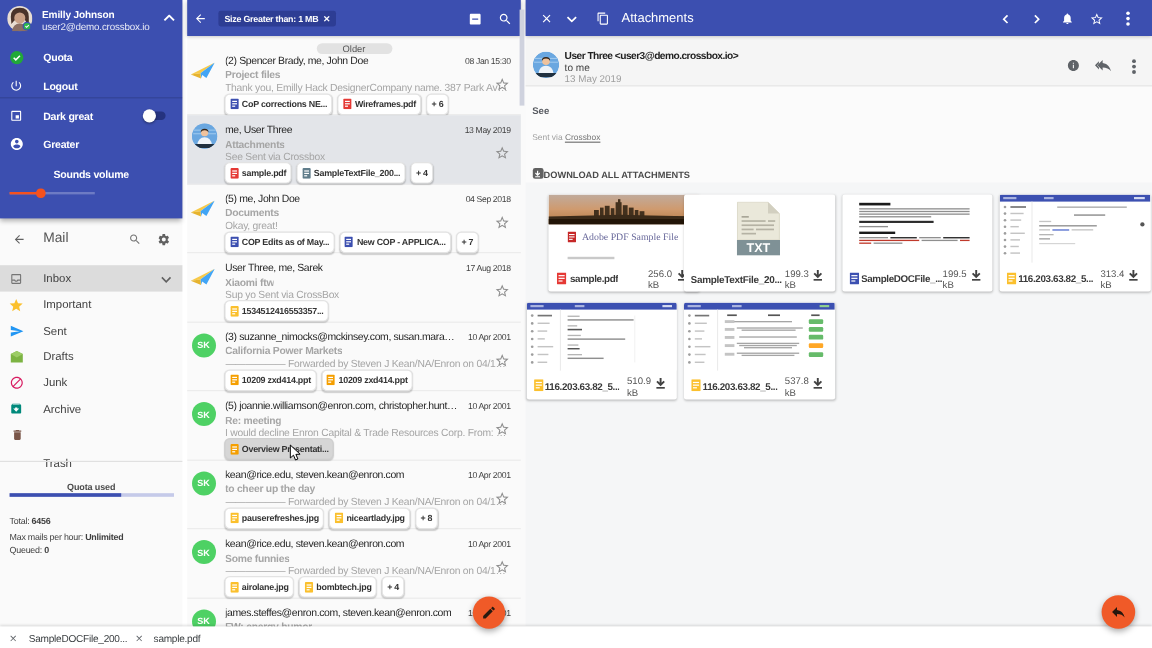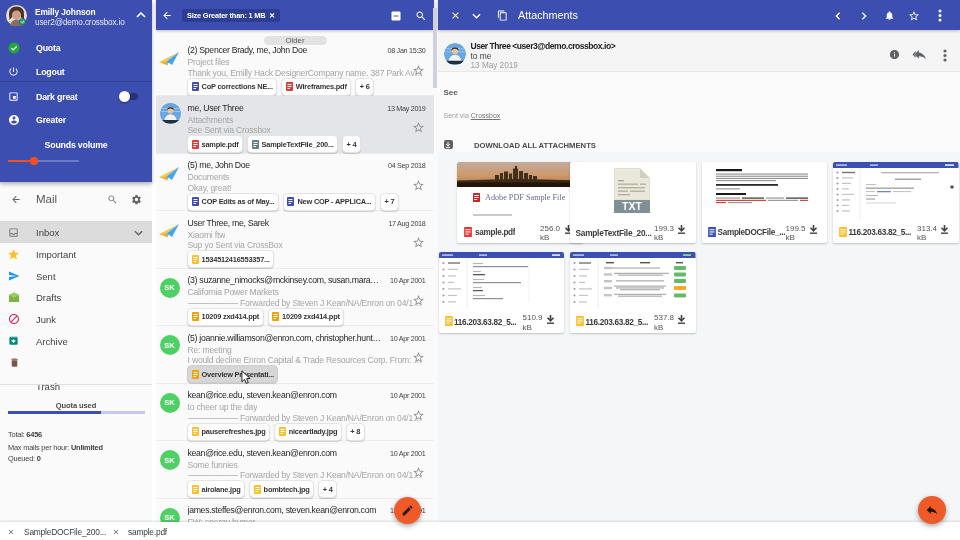--- a/index.html
+++ b/index.html
@@ -24,21 +24,21 @@
 
   
   #list { left:155.5px; top:0; width:278px; height:540px; background:#fafafa; }
   #list-header { left:155.5px; top:0; width:278px; height:30px; background:#3c4fb0;
      box-shadow:0 1px 3px rgba(0,0,0,.25); z-index:10; }
   #filter-chip { left:26.5px; top:8.5px; height:13.5px; background:#2d3d94; border-radius:2px;
      color:#fff; font-size:7.4px; font-weight:bold; line-height:13.5px; padding:0 5px; letter-spacing:-0.2px; }
   .row { left:155.5px; width:278px; height:57.5px; border-bottom:1px solid #ececec; }
   .row .title { position:absolute; left:32px; top:6.5px; font-size:8.7px; color:#262626; max-width:196px; letter-spacing:-0.3px; }
   .row .date  { position:absolute; right:8px; top:7.5px; font-size:7.2px; color:#424242; letter-spacing:-0.3px; }
-  .row .subj  { position:absolute; left:32px; top:18.5px; font-size:8.6px; color:#a5a5a5; max-width:232px; letter-spacing:-0.2px; }
+  .row .subj  { position:absolute; left:32px; top:18.5px; font-size:8.6px; color:#a5a5a5; max-width:232px; letter-spacing:-0.2px;font-weight:bold; }
   .row .snip  { position:absolute; left:32px; top:29px; font-size:8.6px; color:#a5a5a5; max-width:236px; letter-spacing:-0.2px; }
   .row .star  { position:absolute; left:256.5px; top:25px; }
   .chips { position:absolute; left:31.5px; top:39px; display:flex; gap:4px; }
   .chip { display:inline-flex; align-items:center; white-space:nowrap; height:18px; background:#fff;
      border:1px solid #e3e3e3; border-radius:4.5px; padding:0 3.5px;
      box-shadow:0 1px 1px rgba(0,0,0,.18); font-size:7.4px; font-weight:bold; color:#333; letter-spacing:-0.2px; }
   .chip svg { margin-right:3px; }
   .plane { position:absolute; left:3px; top:13px; }
   .avcirc { position:absolute; left:4px; top:9px; width:20px; height:20px; border-radius:50%;
      background:#4ed164; color:#fff; font-size:7.5px; font-weight:bold;
@@ -487,21 +487,21 @@
         <circle cx="2" cy="11" r="1.6" fill="#5f6368"></circle>
     </svg>
 
     <div class="abs" style="left:443.5px;top:88px;font-size:8px;font-weight:bold;color:#5a5d63;">See</div>
     <div class="abs" style="left:443.5px;top:111.5px;font-size:7px;color:#9e9e9e;">Sent via <span style="color:#757575;text-decoration:underline;">Crossbox</span></div>
 
     <div class="abs" style="left:443.5px;top:140px;width:9px;height:9px;border-radius:2px;background:#616161;"></div>
     <svg class="abs" style="left:445px;top:141.5px;" width="6" height="6" viewBox="0 0 6 6">
       <path d="M3 0 L3 3.6 M1.2 2.2 L3 4 L4.8 2.2 M1 5.4 L5 5.4" stroke="#fff" stroke-width="1" fill="none"></path>
     </svg>
-    <div class="abs" style="left:440px;top:140.5px;font-size:7.7px;font-weight:bold;color:#4a4a4a;padding-left:34px;">DOWNLOAD ALL ATTACHMENTS</div>
+    <div class="abs" style="left:453px;top:140.5px;font-size:7.7px;font-weight:bold;color:#4a4a4a;">DOWNLOAD ALL ATTACHMENTS</div>
   </div>
 
   <div id="cards">
 
     <div class="card" style="left:457px;top:162px;">
       <svg width="125.5" height="25" viewBox="0 0 125.5 25" style="display:block;">
         <defs>
             <linearGradient id="sky" x1="0" y1="0" x2="0" y2="1">
           <stop offset="0" stop-color="#c0ab9d"></stop>
               <stop offset="0.5" stop-color="#cf9a6e"></stop>

